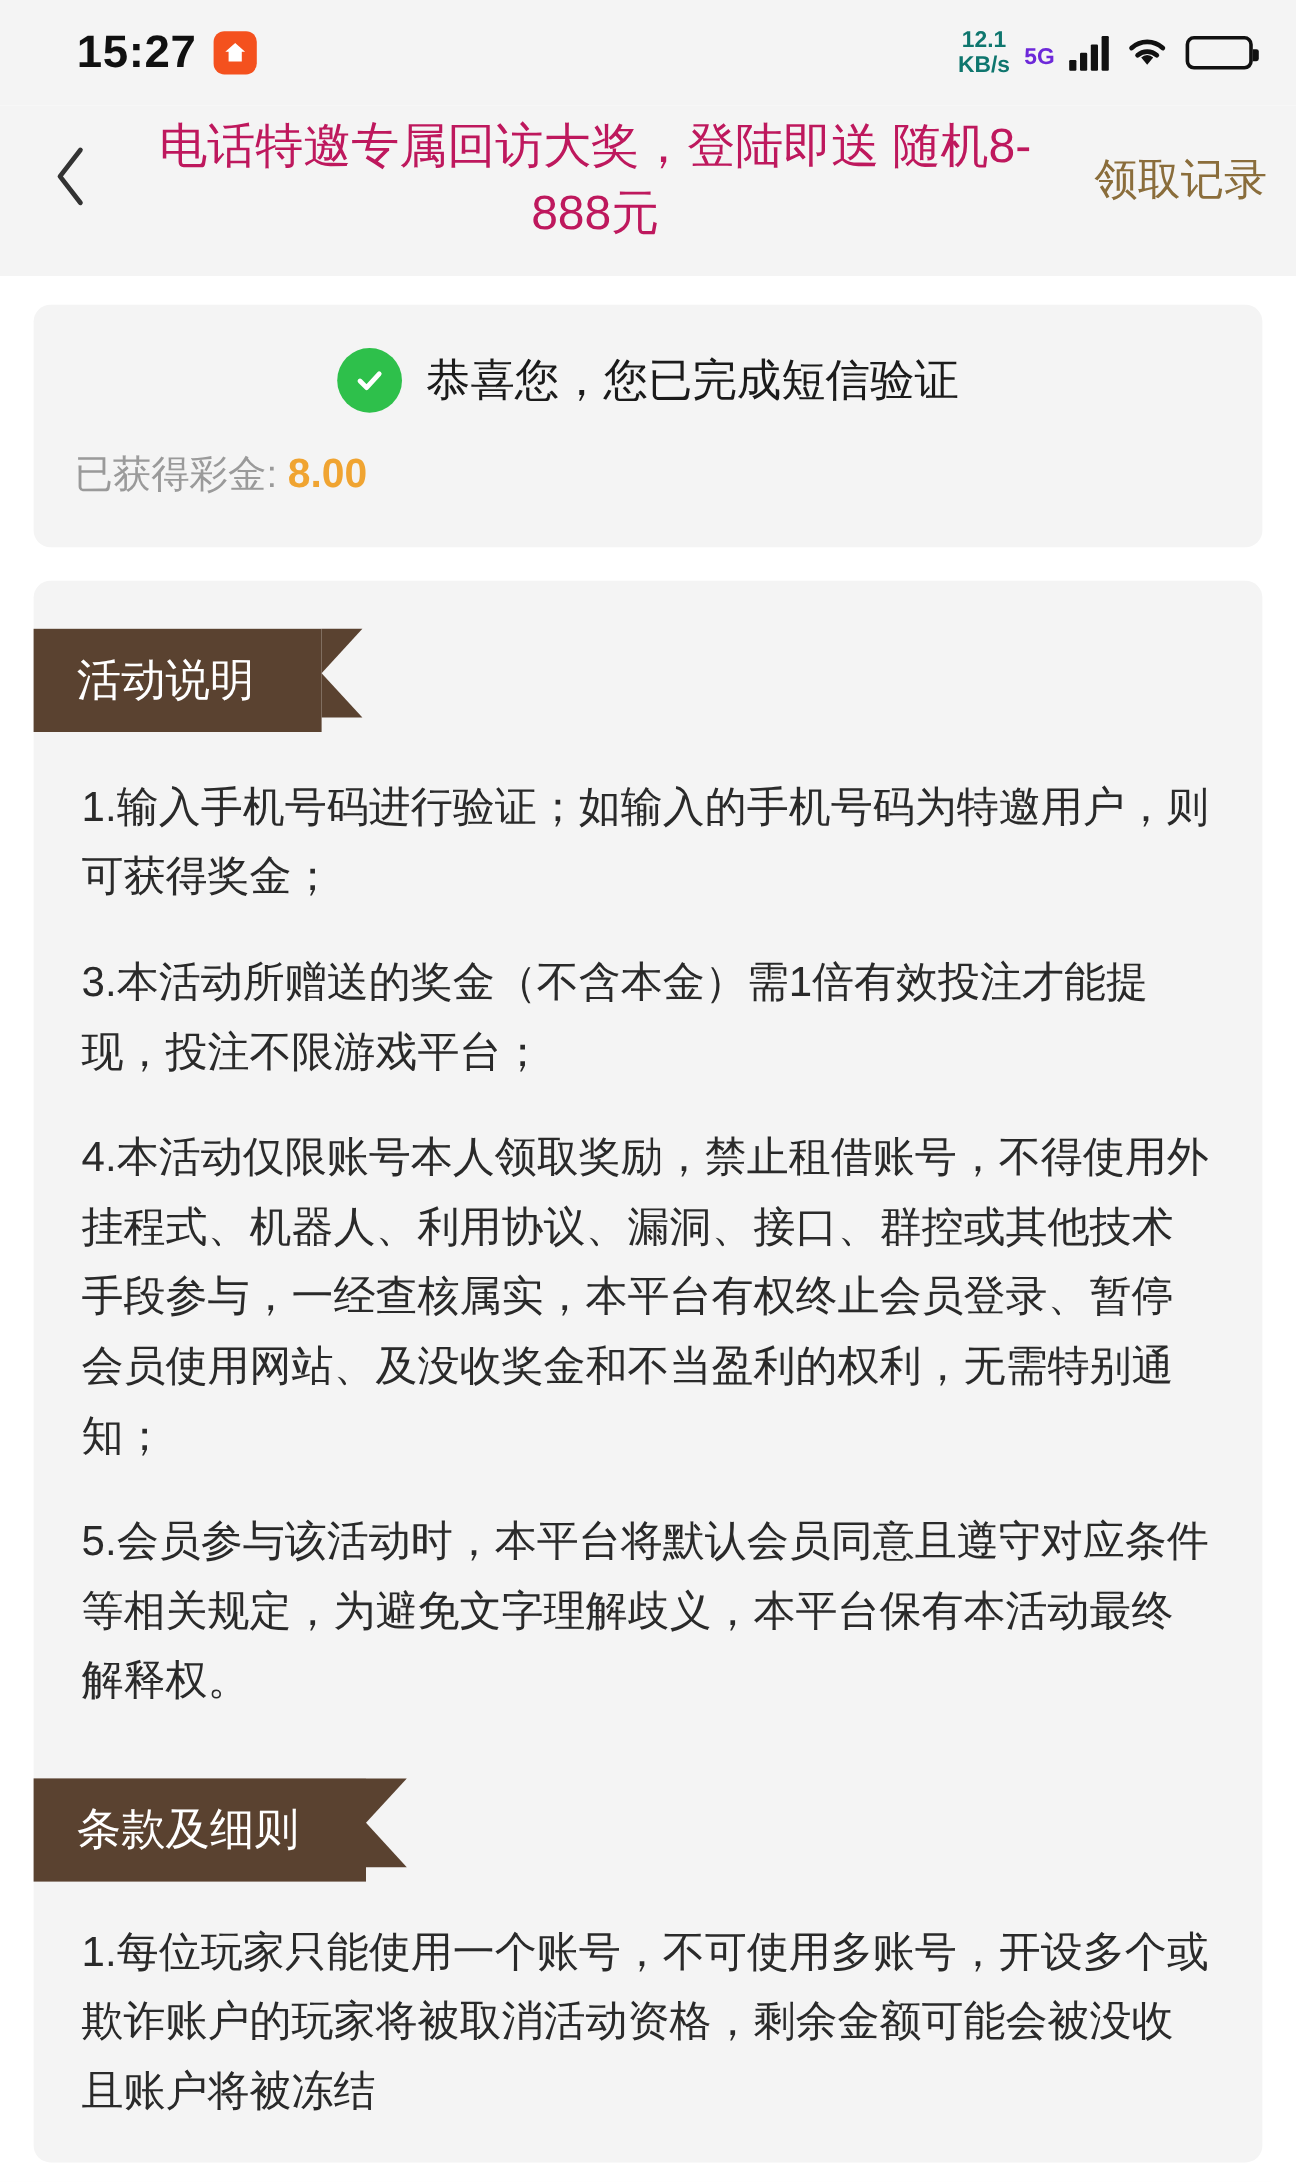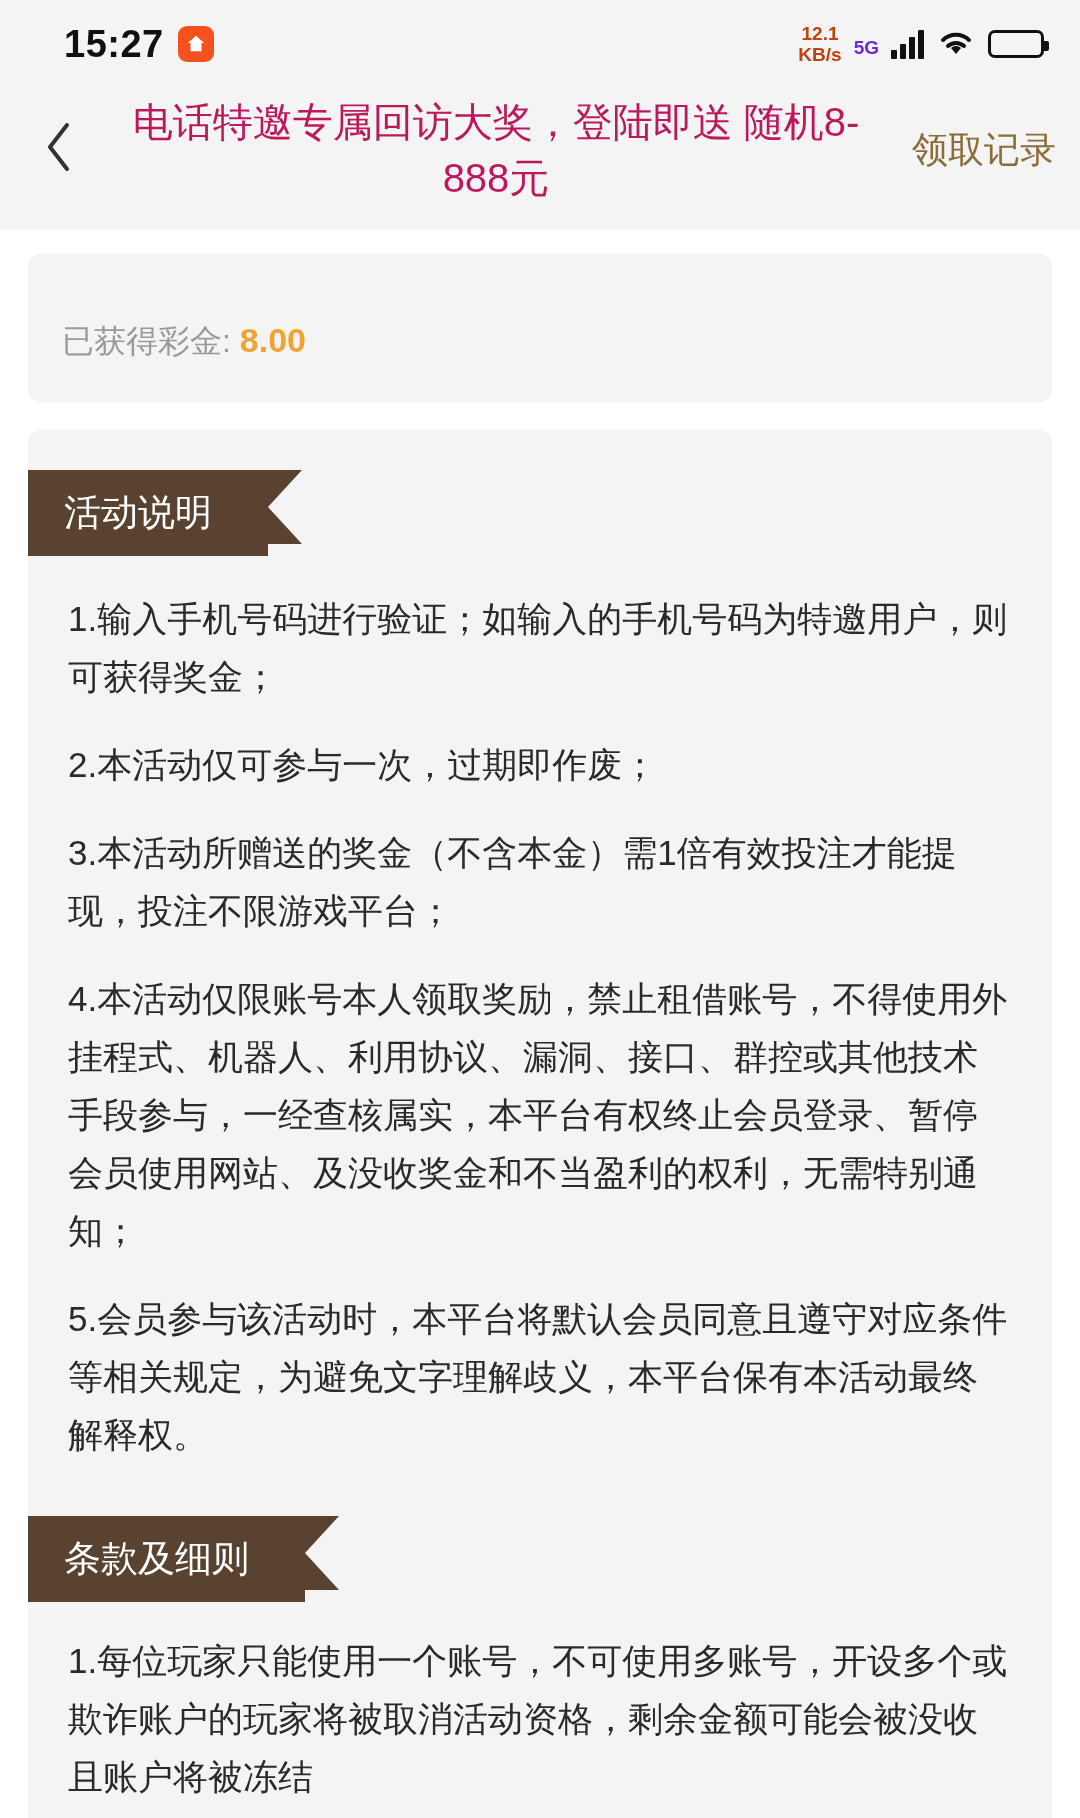--- a/index.html
+++ b/index.html
@@ -41,21 +41,21 @@
   .app-badge svg { display:block; }
   .status-right {
     display: flex;
     align-items: center;
     gap: 12px;
   }
   .net-speed {
     font-size: 19px;
     line-height: 21px;
     font-weight: bold;
-    color: #c2410c;
+    color: #0f766e;
     text-align: center;
   }
   .five-g {
     font-size: 19px;
     font-weight: bold;
     color: #6d28d9;
     align-self: flex-start;
     margin-top: 14px;
   }
   .signal-bars {
@@ -240,33 +240,40 @@
       <svg width="30" height="52" viewBox="0 0 30 52">
           <path d="M23 4 L6 26 L23 48" stroke="#333" stroke-width="4" fill="none" stroke-linecap="round" stroke-linejoin="round"></path>
         </svg>
     </span>
   </div>
   <div class="title-text">电话特邀专属回访大奖，登陆即送 随机8-888元</div>
   <div class="record-btn">领取记录</div>
 </div>
 
 <div class="result-card">
+  <div class="result-head">
+    <span class="check-circle">
+      <svg width="30" height="30" viewBox="0 0 30 30">
+          <path d="M7 15.5 L12.5 21 L23 9.5" stroke="#ffffff" stroke-width="4" fill="none" stroke-linecap="round" stroke-linejoin="round"></path>
+        </svg>
+    </span>
+    <span class="result-head-text">恭喜您，您已完成短信验证</span>
+  </div>
   <div class="result-sub">
     <span>已获得彩金:</span>
     <span class="amount">8.00</span>
   </div>
 </div>
 
 <div class="content">
 
   <div class="section-tag-wrap">
     <span class="section-tag">活动说明</span>
   </div>
   <p class="para">1.输入手机号码进行验证；如输入的手机号码为特邀用户，则可获得奖金；</p>
-  <p class="para">2.本活动仅可参与一次，过期即作废；</p>
   <p class="para">3.本活动所赠送的奖金（不含本金）需1倍有效投注才能提现，投注不限游戏平台；</p>
   <p class="para">4.本活动仅限账号本人领取奖励，禁止租借账号，不得使用外挂程式、机器人、利用协议、漏洞、接口、群控或其他技术手段参与，一经查核属实，本平台有权终止会员登录、暂停会员使用网站、及没收奖金和不当盈利的权利，无需特别通知；</p>
   <p class="para">5.会员参与该活动时，本平台将默认会员同意且遵守对应条件等相关规定，为避免文字理解歧义，本平台保有本活动最终解释权。</p>
 
   <div class="section-tag-wrap second">
     <span class="section-tag">条款及细则</span>
   </div>
   <p class="para">1.每位玩家只能使用一个账号，不可使用多账号，开设多个或欺诈账户的玩家将被取消活动资格，剩余金额可能会被没收且账户将被冻结</p>
 
 </div>

